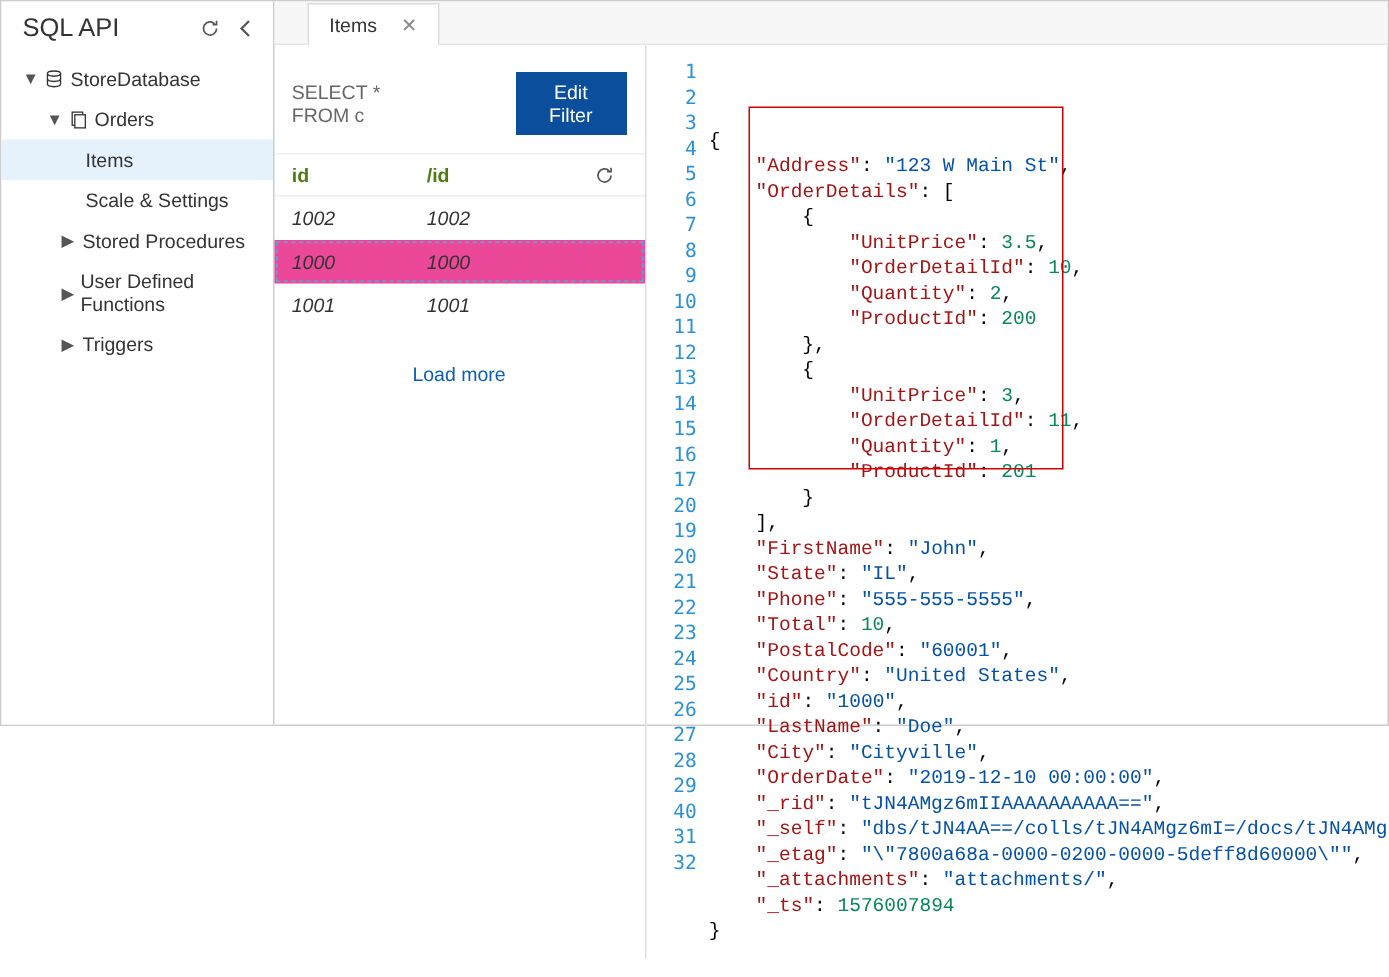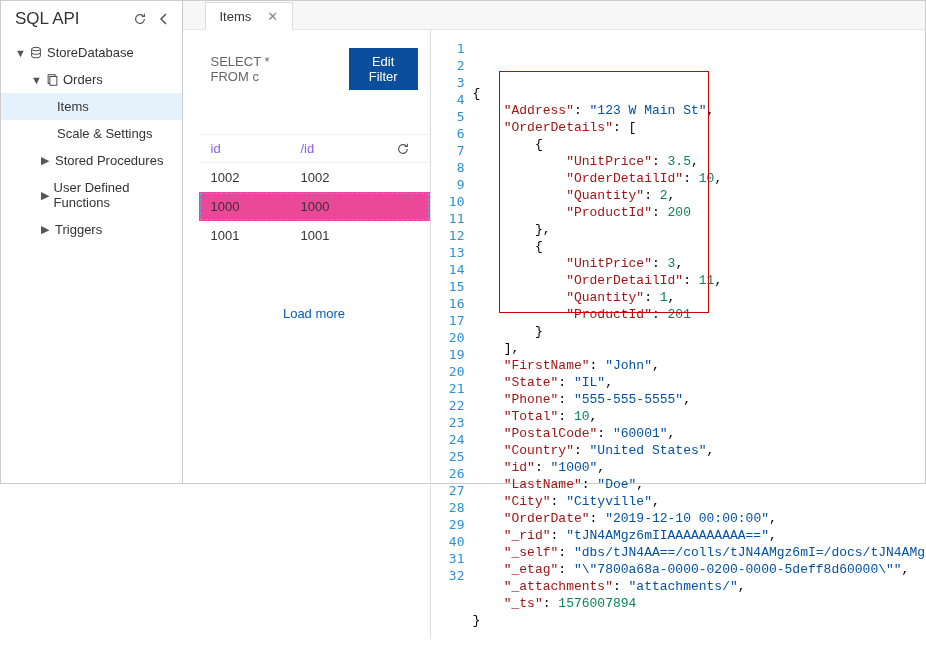--- a/index.html
+++ b/index.html
@@ -83,22 +83,21 @@
   }
   .tab .close { color:#888; font-size:13px; cursor:pointer;}
   .content {
     flex:1;
     display:flex;
   }
   .items-panel {
     width: 248px;
     border-right: 1px solid #ddd;
     display:flex; flex-direction:column;
-    padding: 10px 0 0 16px;
-    gap: 32px;
+    padding: 10px 0 0 0;
   }
   .query-row {
     display:flex; align-items:center;
     padding: 8px 12px 12px 12px;
     gap: 20px;
   }
   .query-text { color:#666; font-size:13px;}
   .edit-filter-btn {
     background:#0b4e9b;
     color:#fff;
@@ -107,33 +106,34 @@
     font-size:13px;
     cursor:pointer;
     margin-left:36px;
   }
   .items-table { width:100%; }
   .items-head {
     display:flex; align-items:center;
     border-top:1px solid #eee;
     border-bottom:1px solid #eee;
     padding: 6px 12px;
-    font-weight:400;
-    font-size:13px;
-    color:#8b5cf6;
+    font-weight:700;
+    font-size:13px;
+    color:#4d7c0f;
   }
   .col-id { width:90px;}
   .col-part { flex:1;}
   .col-refresh { width:22px; text-align:right;}
   .items-row {
     display:flex;
     padding: 7px 12px;
     font-size:13px;
     color:#333;
     cursor:pointer;
+    font-style:italic;
   }
   .items-row.selected {
     background:#ec4899;
     outline: 1px dashed #6aa0d8;
     outline-offset:-2px;
   }
   .load-more {
     text-align:center;
     color:#0b5eb3;
     padding:24px 0;

